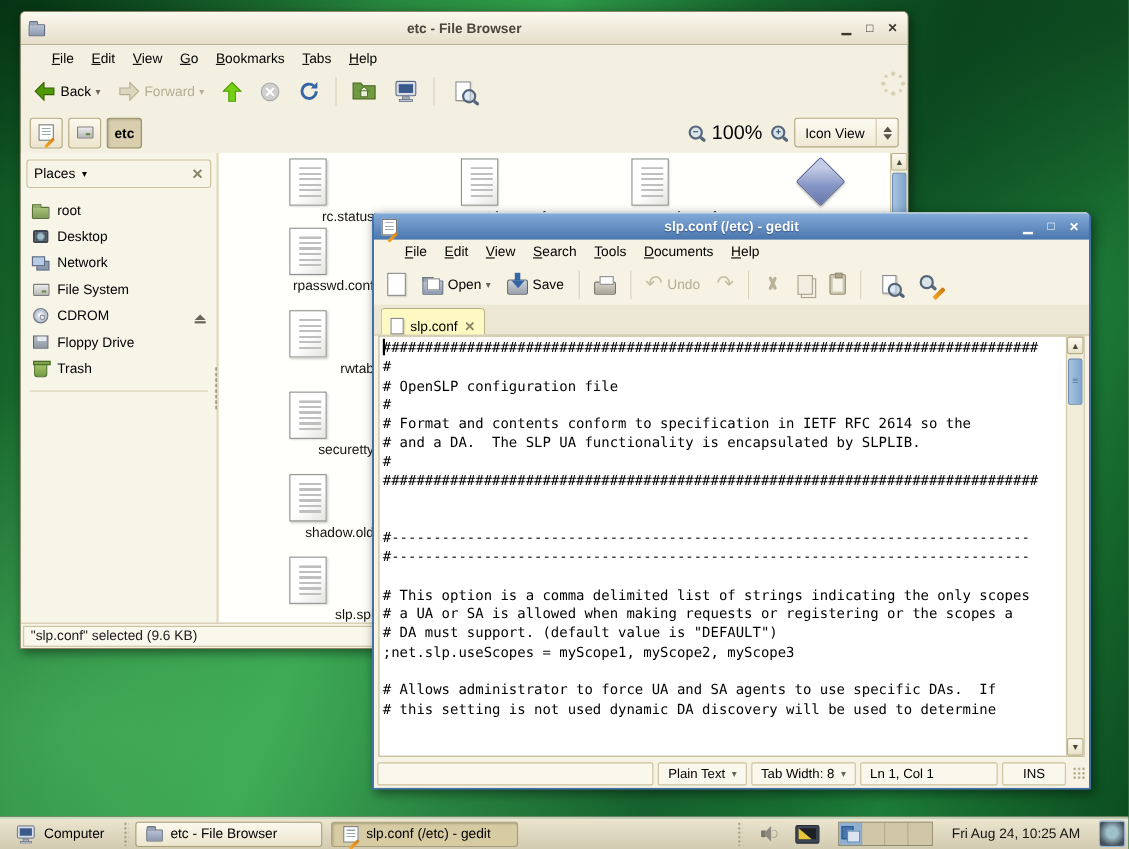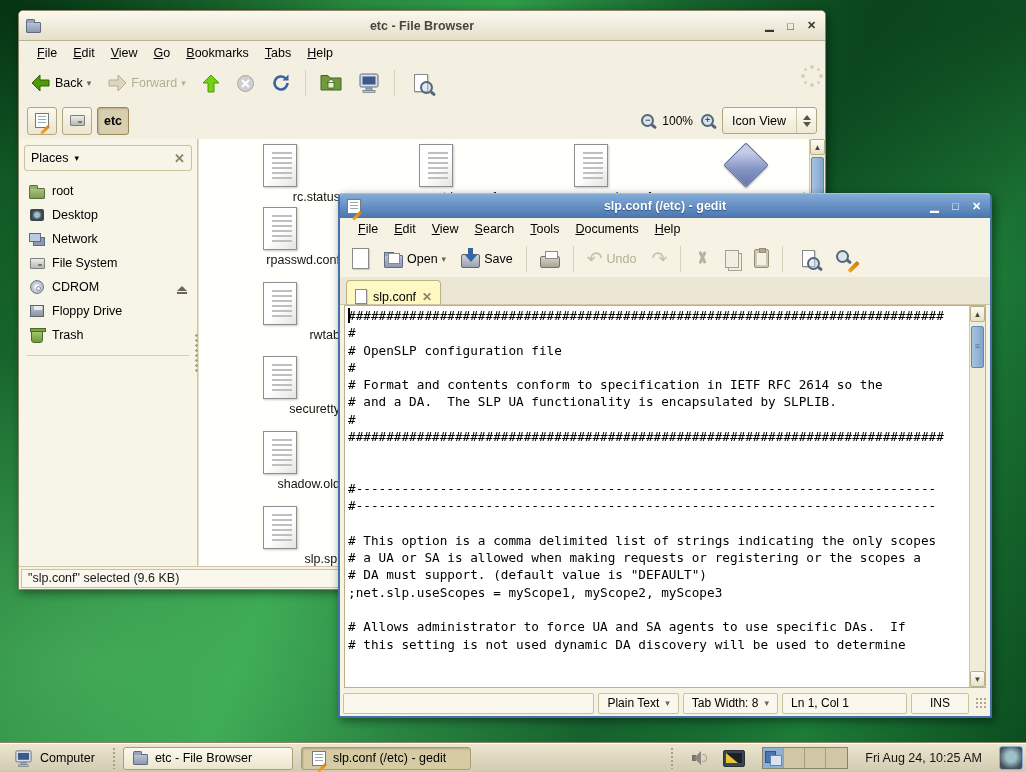--- a/index.html
+++ b/index.html
@@ -16,37 +16,37 @@
   }
   u{ text-decoration:underline; }
 
   
   .win{ position:absolute; box-shadow:2px 3px 10px rgba(0,0,0,.45); }
   .titlebar{ height:30px; display:flex; align-items:center; padding:0 6px; position:relative; }
   .title-text{ position:absolute; left:0; right:0; text-align:center; font-weight:bold; font-size:12.5px; pointer-events:none; }
   .winctl{ display:flex; gap:6px; margin-left:auto; align-items:center; z-index:2;}
   .winctl span{ width:15px; height:15px; display:flex; align-items:center; justify-content:center; font-size:11px; font-weight:bold; cursor:default; }
 
-  .menubar{ display:flex; align-items:center; padding:0 10px; font-size:12.5px; }
+  .menubar{ display:flex; align-items:center; padding:0 20px; font-size:12.5px; }
   .menu-item{ padding:3px 8px; cursor:default; }
 
   
   #fb{ left:18px; top:10px; width:808px; height:580px; background:#f4f0e1; border:1px solid #8a8468; border-radius:5px 5px 0 0; }
   #fb .titlebar{ background:linear-gradient(#fbf8ee,#e5dfca); border-bottom:1px solid #b9b198; border-radius:4px 4px 0 0; color:#4a463c; }
   #fb .menubar{ height:23px; }
   .fb-toolbar{ height:38px; display:flex; align-items:center; gap:4px; padding:0 6px; position:relative; }
   .tbtn{ display:flex; align-items:center; gap:4px; padding:3px 5px; border:1px solid transparent; border-radius:3px; font-size:12.5px; }
   .tbtn .chev{ font-size:9px; color:#6a6454; }
   .tbtn.disabled{ color:#b5ad92; }
   .tsep{ width:1px; height:26px; background:#d8d2bc; margin:0 4px; }
   .locationbar{ height:37px; display:flex; align-items:center; gap:5px; padding:0 8px; }
   .locbtn{ border:1px solid #b2a87e; background:linear-gradient(#fbf8ee,#ece5cd); border-radius:3px; height:28px; min-width:30px; display:flex; align-items:center; justify-content:center; padding:0 6px; font-size:12.5px; }
   .locbtn.pressed{ background:#d9cfae; border-color:#968a5c; font-weight:bold; box-shadow:inset 1px 1px 2px rgba(0,0,0,.18); }
   .loc-right{ margin-left:auto; display:flex; align-items:center; gap:8px; }
-  .zoomlvl{ font-size:12px; }
+  .zoomlvl{ font-size:18px; }
   .combo{ display:flex; align-items:center; border:1px solid #b2a87e; background:linear-gradient(#fdfbf3,#efe9d4); border-radius:3px; height:27px; padding:0 0 0 9px; font-size:12.5px; gap:10px; }
   .combo .spin{ display:flex; flex-direction:column; align-items:center; justify-content:center; gap:2px; border-left:1px solid #cfc6a4; height:100%; width:20px; }
   .tri-up{ width:0;height:0;border-left:4px solid transparent;border-right:4px solid transparent;border-bottom:5px solid #5a5444; }
   .tri-dn{ width:0;height:0;border-left:4px solid transparent;border-right:4px solid transparent;border-top:5px solid #5a5444; }
 
   .fb-content{ position:absolute; left:0; top:128px; right:0; bottom:23px; display:flex; }
   .sidebar{ width:179px; background:#f7f4e8; border-right:1px solid #cfc6a4; position:relative; }
   .places-hdr{ display:flex; align-items:center; margin:6px 5px 8px 5px; height:26px; border:1px solid #cbc19c; border-radius:3px; background:#f7f4e8; padding:0 6px; font-size:12.5px; }
   .places-close{ margin-left:auto; color:#8a8468; font-weight:bold; font-size:13px; }
   .place-row{ display:flex; align-items:center; gap:7px; height:24px; padding:0 10px; font-size:12.5px; }

